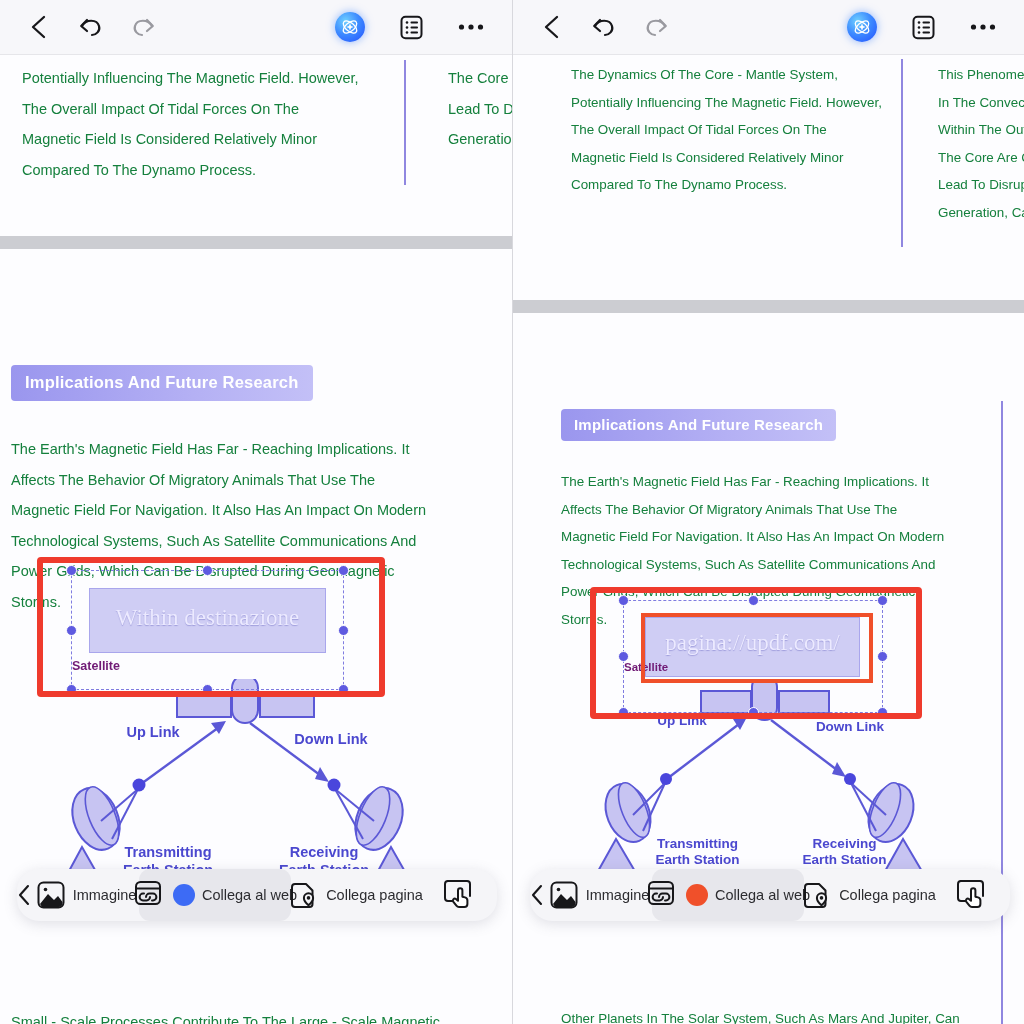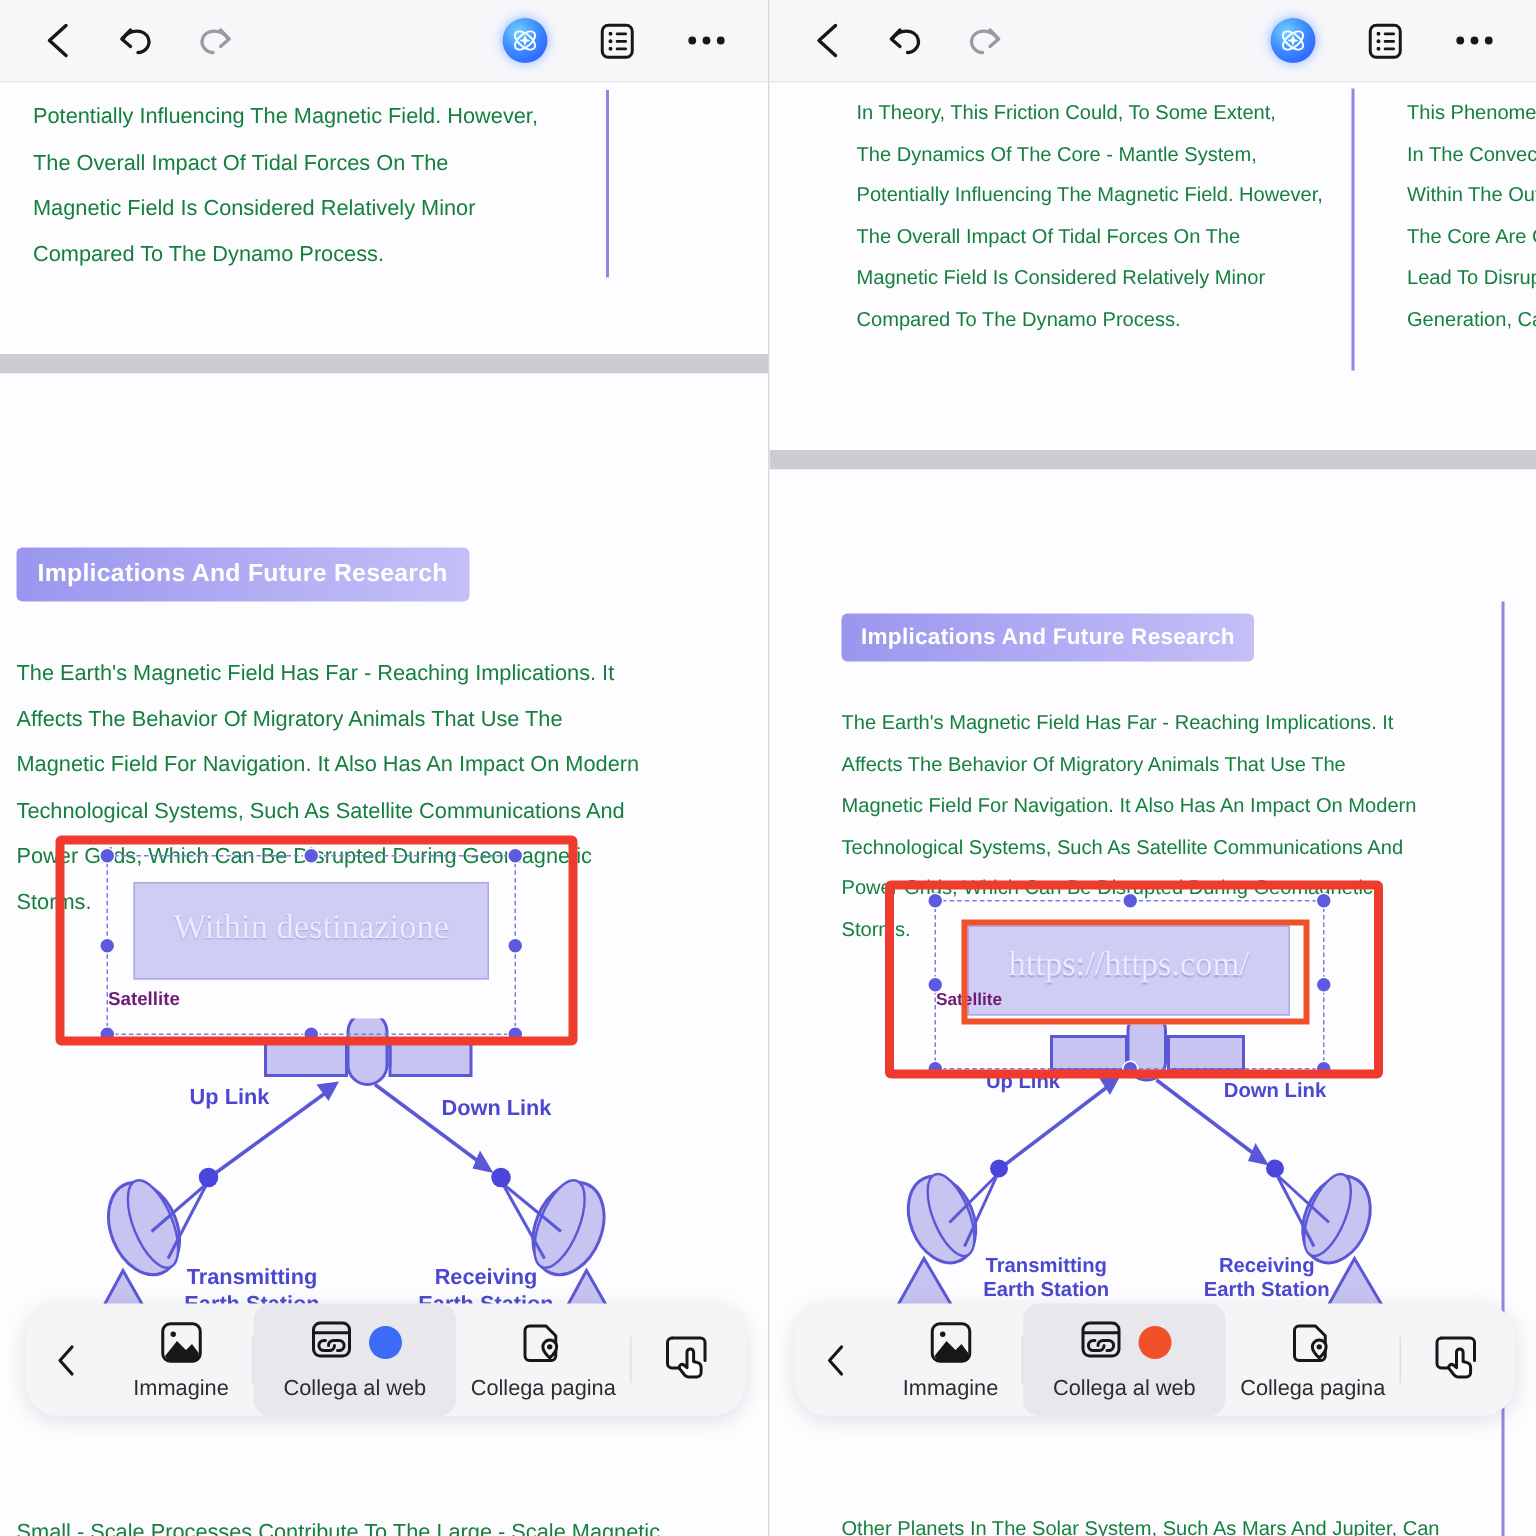--- a/index.html
+++ b/index.html
@@ -91,21 +91,21 @@
   
   .bottombar {
     position: absolute;
     background: #f5f5f8;
     border-radius: 22px;
     box-shadow: 0 3px 14px rgba(90,90,110,.18);
     display: flex; align-items: stretch;
   }
   .bb-back { display: flex; align-items: center; justify-content: center; width: 64px; }
   .bb-item {
-    display: flex; flex-direction: column; align-items: center; justify-content: center;
+    display: flex; flex-direction: row; align-items: center; justify-content: center;
     gap: 7px; padding: 10px 6px 10px; position: relative;
   }
   .bb-item .lbl { font-size: 14.5px; color: #2c2c30; white-space: nowrap; }
   .bb-glyph { height: 32px; display: flex; align-items: center; justify-content: center; gap: 10px; }
   .bb-sep { width: 1px; background: #dcdce1; margin: 22px 0; }
   .bb-dot { width: 22px; height: 22px; border-radius: 50%; }
   .bb-active-bg { background: #e7e7ec; border-radius: 11px; }
   .bb-hand { display: flex; align-items: center; justify-content: center; padding: 0 22px; }
 </style>
 </head>
@@ -167,20 +167,25 @@
     <div class="doc" style="top:55px; bottom:0;">
 
       <div class="page" style="top:0; height:181px;">
         <div class="col-main" style="left:22px; top:8px;">
           <div class="ptext l">Potentially Influencing The Magnetic Field. However,</div>
           <div class="ptext l">The Overall Impact Of Tidal Forces On The</div>
           <div class="ptext l">Magnetic Field Is Considered Relatively Minor</div>
           <div class="ptext l">Compared To The Dynamo Process.</div>
         </div>
         <div class="vline" style="left:404px; top:5px; height:125px;"></div>
+        <div class="col-side" style="left:448px; top:8px;">
+          <div class="ptext l">The Core</div>
+          <div class="ptext l">Lead To D</div>
+          <div class="ptext l">Generatio</div>
+        </div>
       </div>
 
       <div class="gapbar" style="top:181px;"></div>
 
       <div class="page" style="top:194px; bottom:0;">
 
         <div class="heading" style="position:absolute; left:11px; top:116px; padding:8px 14px 9px; font-size:16.5px;">Implications And Future Research</div>
 
         <div style="position:absolute; left:11px; top:185px;">
           <div class="ptext l">The Earth's Magnetic Field Has Far - Reaching Implications. It</div>
@@ -364,21 +369,20 @@
               <circle cx="22.5" cy="4" r="2.6" fill="#17171a"></circle>
           </svg>
         </span>
       </div>
     </div>
 
     <div class="doc" style="top:55px; bottom:0;">
 
       <div class="page" style="top:0; height:245px;">
         <div class="col-main" style="left:58px; top:6px;">
-          <div class="ptext r"> In Theory, This Friction Could, To Some Extent,</div>
           <div class="ptext r">The Dynamics Of The Core - Mantle System,</div>
           <div class="ptext r">Potentially Influencing The Magnetic Field. However,</div>
           <div class="ptext r">The Overall Impact Of Tidal Forces On The</div>
           <div class="ptext r">Magnetic Field Is Considered Relatively Minor</div>
           <div class="ptext r">Compared To The Dynamo Process.</div>
         </div>
         <div class="vline" style="left:388px; top:4px; height:188px;"></div>
         <div class="col-side" style="left:425px; top:6px;">
           <div class="ptext r">This Phenomen</div>
           <div class="ptext r">In The Convect</div>
@@ -443,21 +447,21 @@
           <div class="handle" style="left:-6px; top:-6px;"></div>
           <div class="handle" style="left:50%; margin-left:-5.5px; top:-6px;"></div>
           <div class="handle" style="right:-6px; top:-6px;"></div>
           <div class="handle" style="left:-6px; top:50%; margin-top:-5.5px;"></div>
           <div class="handle" style="right:-6px; top:50%; margin-top:-5.5px;"></div>
           <div class="handle" style="left:-6px; bottom:-6px;"></div>
           <div class="handle" style="left:50%; margin-left:-5.5px; bottom:-6px;"></div>
           <div class="handle" style="right:-6px; bottom:-6px;"></div>
 
           <div class="imgfill" style="left:21px; top:16px; right:22px; height:60px;">
-            <div class="linklabel" style="top:12px; font-size:23px;">https://https.com/</div>
+            <div class="linklabel" style="top:12px; font-size:23px;">pagina://updf.com/</div>
           </div>
           <div class="satlabel" style="top:60px; font-size:11.5px;">Satellite</div>
           <div class="orangebox" style="left:17px; top:12px; width:232px; height:70px;"></div>
         </div>
 
         <div class="redbox" style="left:77px; top:274px; width:332px; height:132px;"></div>
 
         <div style="position:absolute; left:48px; top:692px;">
           <div class="ptext r">Other Planets In The Solar System, Such As Mars And Jupiter, Can</div>
 

